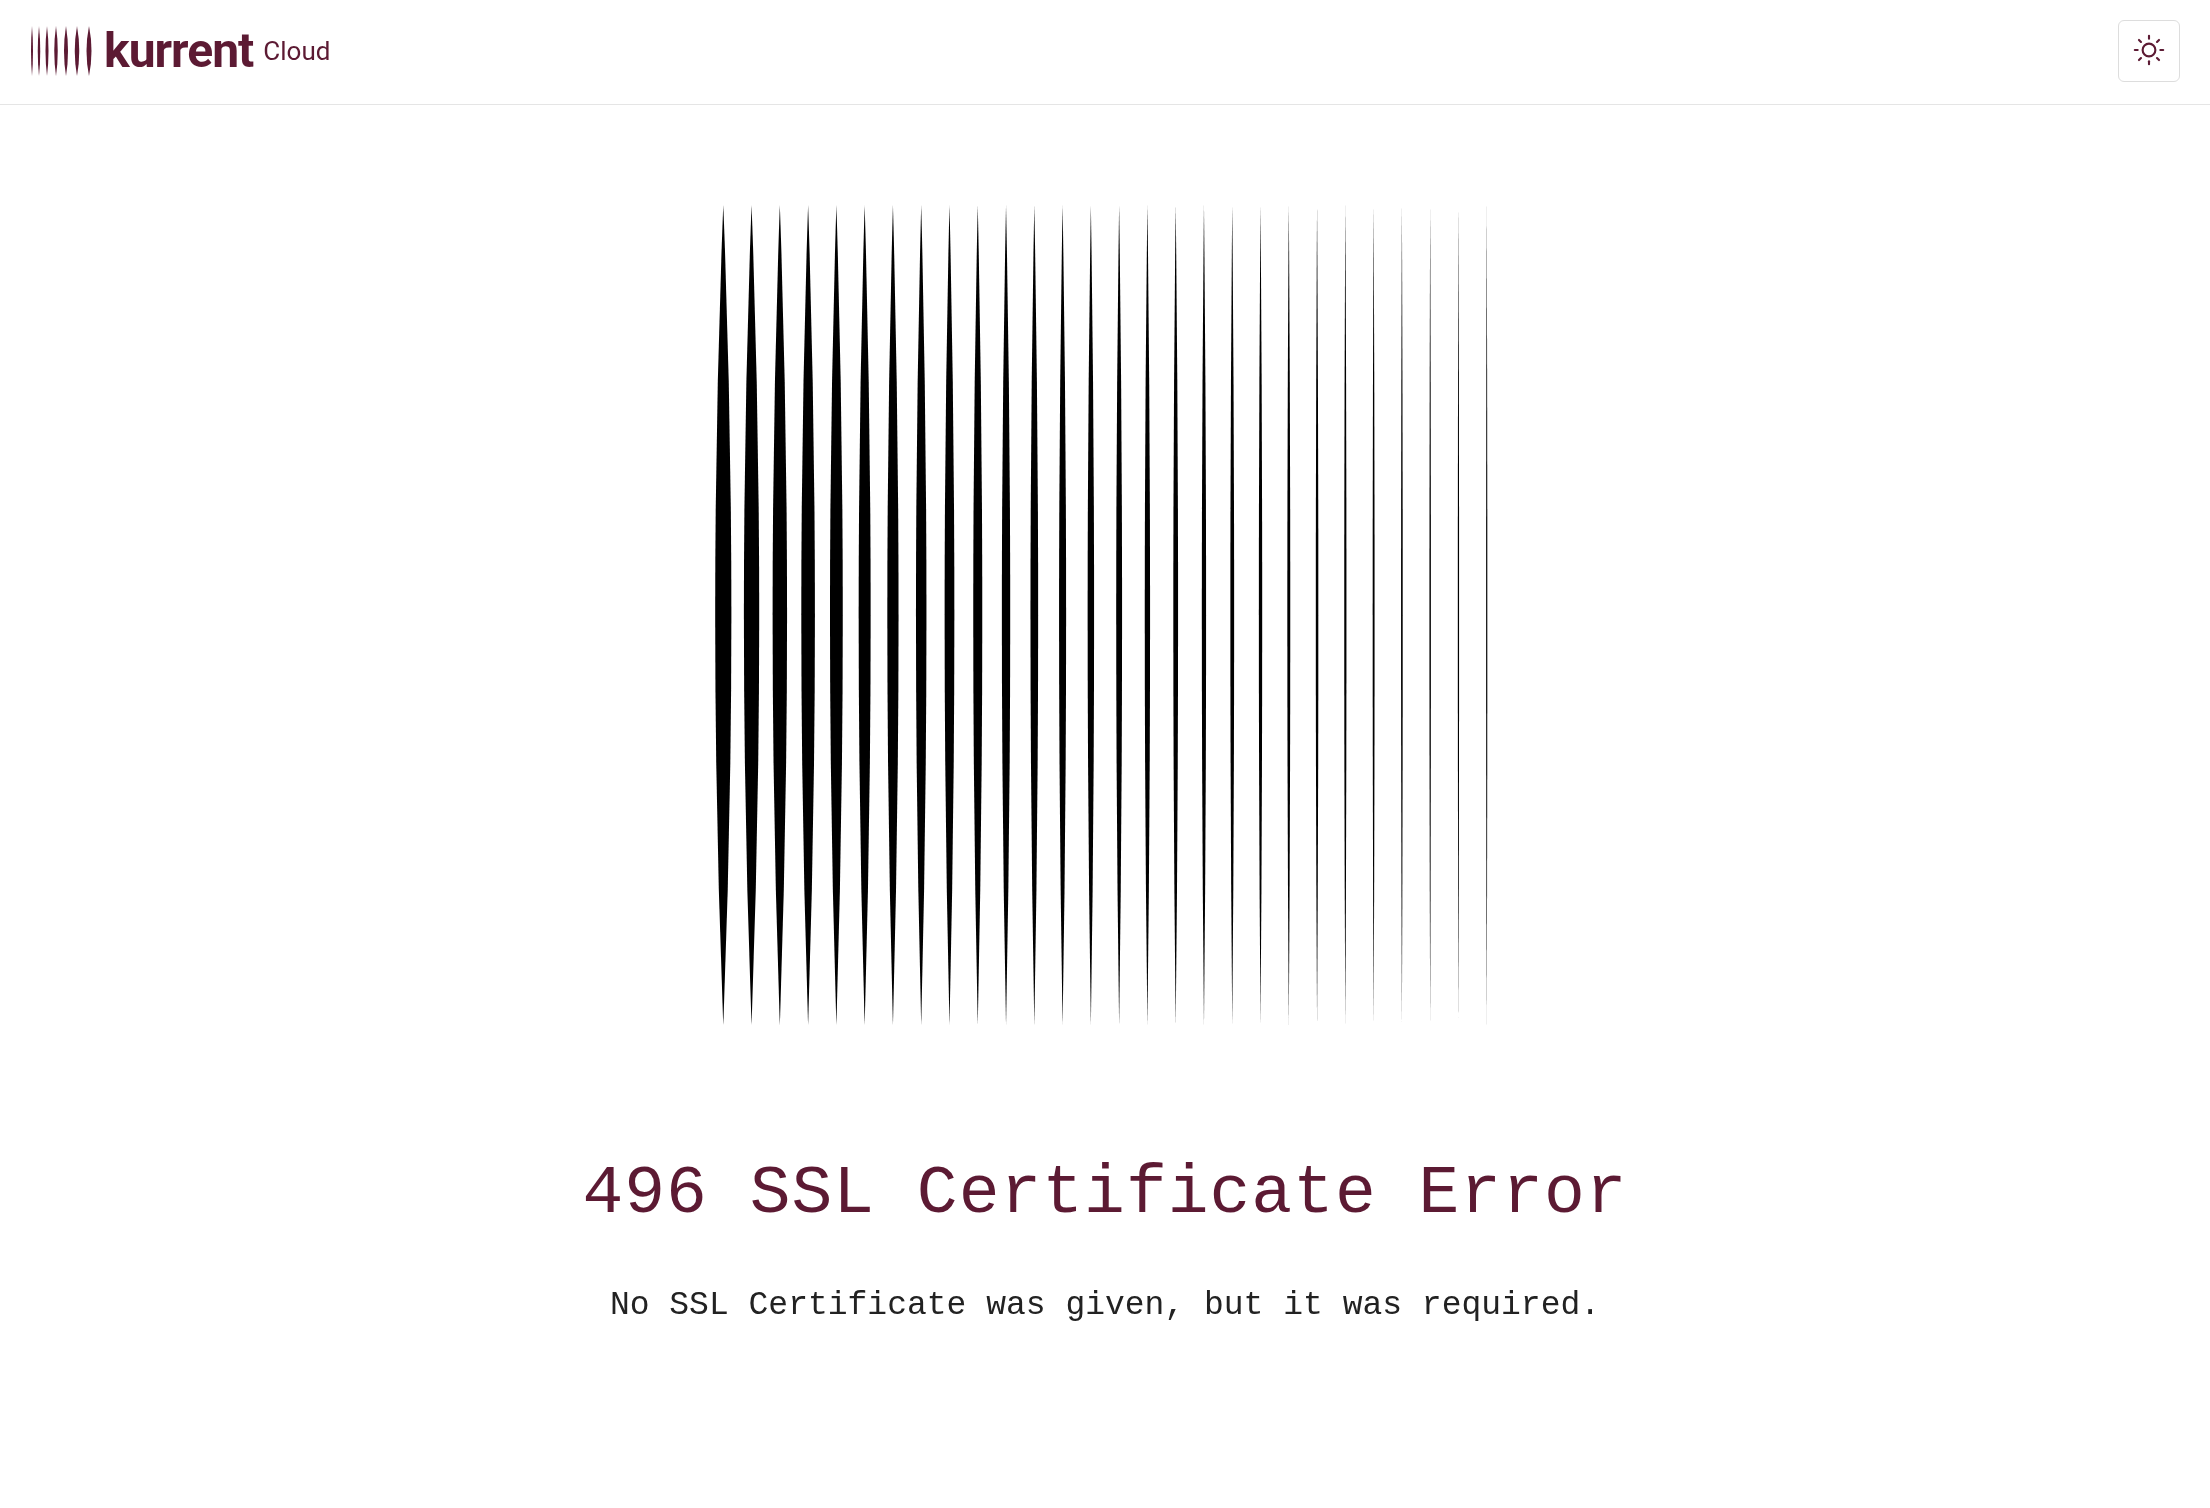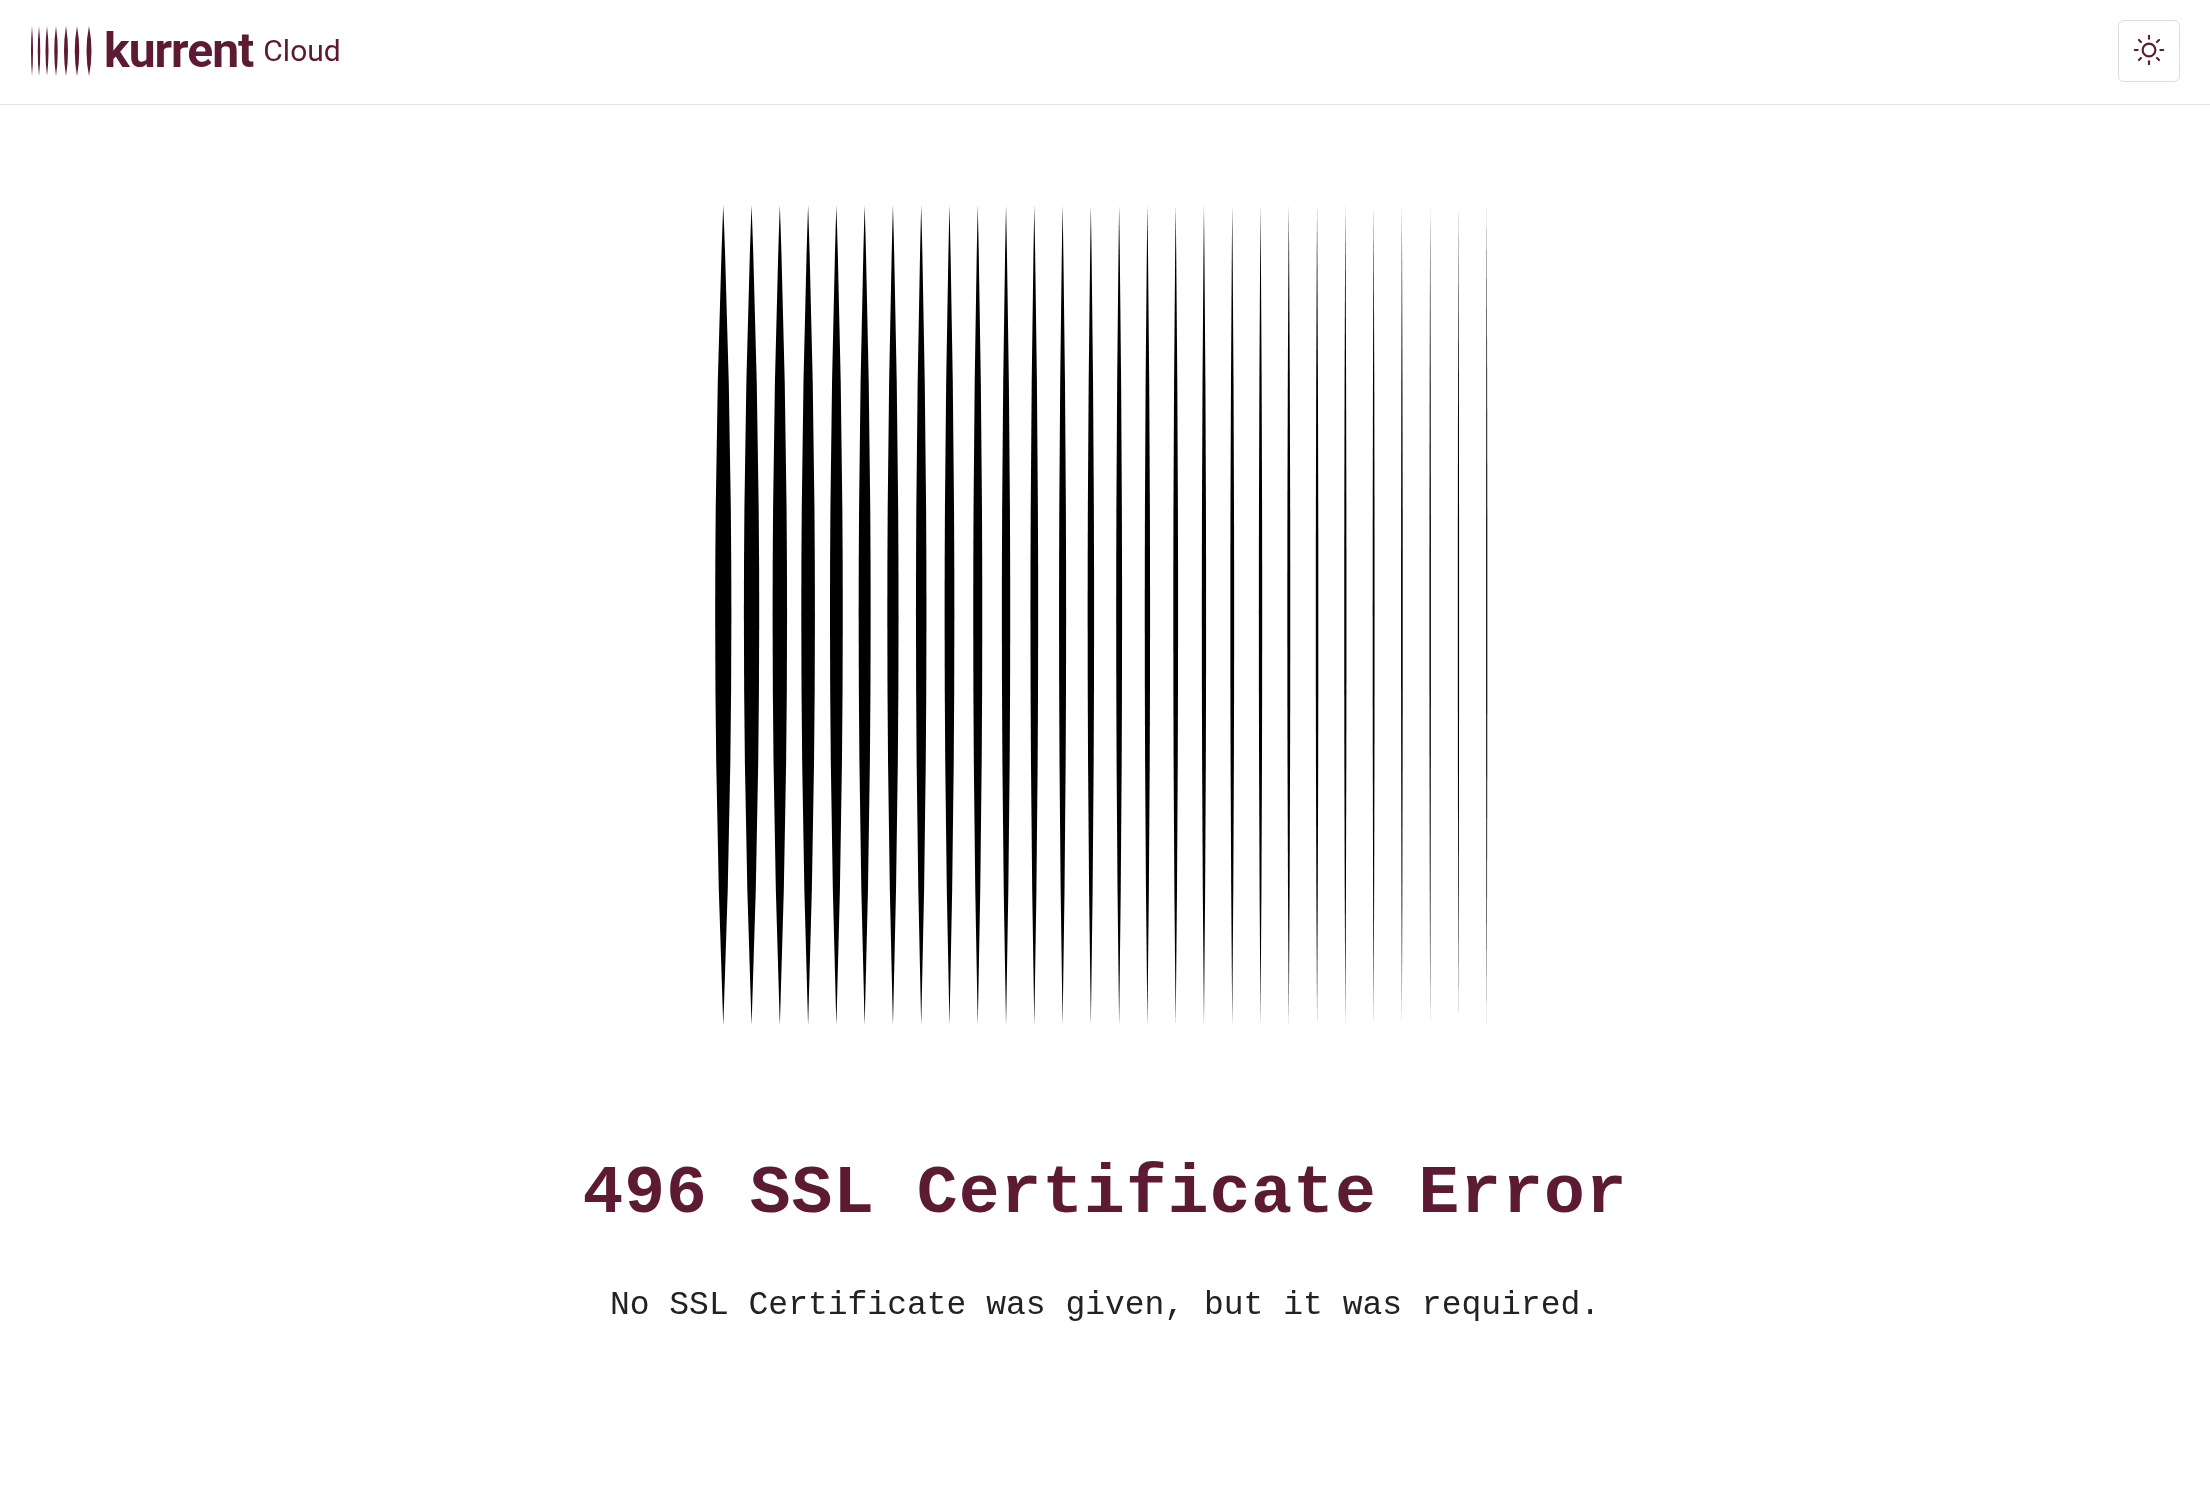--- a/index.html
+++ b/index.html
@@ -33,21 +33,21 @@
       height: 50px;
     }
     .logo-text {
       font-size: 48px;
       font-weight: 700;
       color: #5c1a33;
       letter-spacing: -1px;
       line-height: 1;
     }
     .logo-cloud {
-      font-size: 30px;
+      font-size: 26px;
       font-weight: 400;
       color: #5c1a33;
       margin-left: 6px;
       line-height: 1;
     }
     .theme-toggle {
       width: 62px;
       height: 62px;
       border: 1px solid #ddd;
       border-radius: 6px;
@@ -66,21 +66,21 @@
     .error-graphic {
       width: 820px;
       height: 820px;
       display: flex;
       justify-content: center;
       align-items: center;
     }
     .error-title {
       font-family: "Courier New", Courier, monospace;
       font-size: 68px;
-      font-weight: 700;
+      font-weight: 400;
       color: #5c1a33;
       margin-top: 130px;
       letter-spacing: 1px;
     }
     .error-message {
       font-family: "Courier New", Courier, monospace;
       font-size: 33px;
       font-weight: 400;
       color: #222;
       margin-top: 55px;

